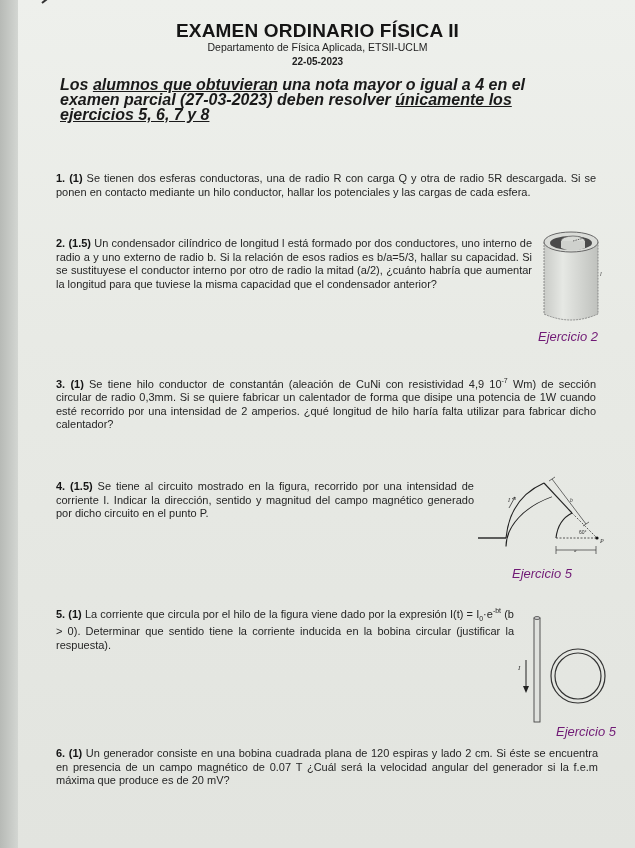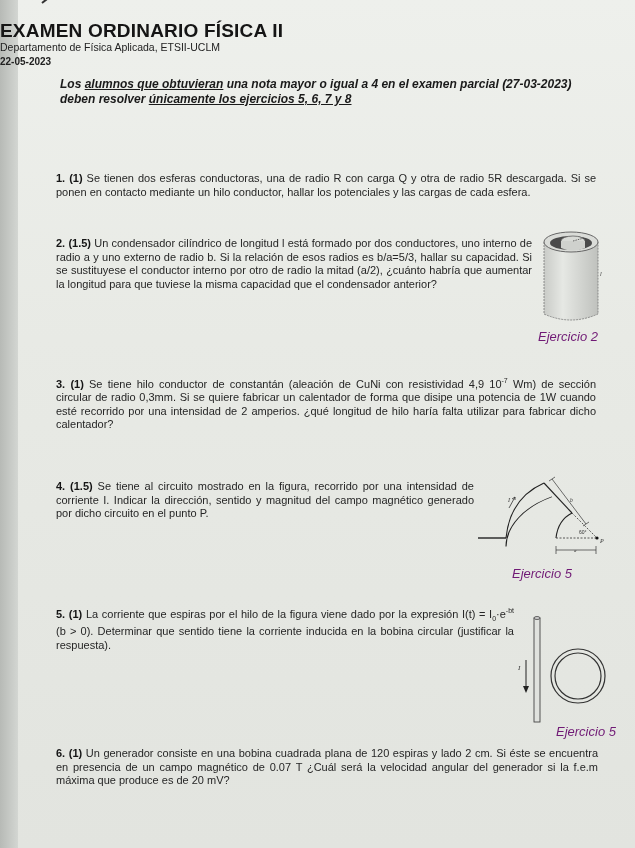--- a/index.html
+++ b/index.html
@@ -7,25 +7,25 @@
     width: 635px; height: 848px; overflow: hidden; position: relative;
     background: linear-gradient(100deg, #c9ccc9 0%, #e4e6e2 6%, #eceeea 30%, #e9ebe6 60%, #dfe1dc 100%);
     font-family: "Liberation Sans", sans-serif; color: #1e1e1e;
   }
   .page { position: absolute; left: 18px; top: 0; width: 617px; height: 848px;
     background: linear-gradient(180deg, #eef0ec 0%, #e8eae5 40%, #e2e4df 100%); }
   .edge { position: absolute; left: 0; top: 0; width: 18px; height: 848px;
     background: linear-gradient(90deg, #b7bab6, #d3d6d2); }
   .pen-mark { position: absolute; left: 42px; top: 2px; width: 22px; height: 2px; background: #333;
     transform: rotate(-38deg); transform-origin: left center; }
-  .header { position: absolute; left: 0; width: 635px; }
+  .header { position: absolute; left: 0; width: 635px; text-align: center; }
   .title { top: 20px; font-size: 19px; font-weight: bold; letter-spacing: 0.2px; color: #151515; }
   .subtitle { top: 41px; font-size: 10.5px; font-weight: normal; color: #222; }
   .date { top: 56px; font-size: 10px; font-weight: bold; color: #222; }
-  .notice { position: absolute; left: 60px; top: 77px; width: 520px; font-size: 12px;
+  .notice { position: absolute; left: 60px; top: 77px; width: 520px; font-size: 16px;
     font-style: italic; font-weight: bold; line-height: 15px; color: #1a1a1a; }
   .notice u { text-decoration: underline; }
   .q { position: absolute; font-size: 11px; line-height: 13.5px; color: #262626; text-align: justify; }
   .q b { color: #151515; }
   #q1 { left: 56px; top: 172px; width: 540px; }
   #q2 { left: 56px; top: 237px; width: 476px; }
   #q3 { left: 56px; top: 374px; width: 540px; }
   #q4 { left: 56px; top: 480px; width: 418px; }
   #q5 { left: 56px; top: 604px; width: 458px; }
   #q6 { left: 56px; top: 747px; width: 542px; }
@@ -100,21 +100,21 @@
   <text x="96" y="72" font-size="5" font-style="italic" fill="#333" font-family="Liberation Serif, serif">a</text>
 
   <text x="101" y="54" font-size="5" fill="#333" font-family="Liberation Sans, sans-serif">60°</text>
   <text x="122" y="63" font-size="6" font-style="italic" fill="#333" font-family="Liberation Serif, serif">P</text>
   <text x="30" y="22" font-size="6" font-style="italic" fill="#333" font-family="Liberation Serif, serif">I</text>
   <line x1="31" y1="28" x2="37" y2="17" stroke="#333" stroke-width="0.8"></line>
   <path d="M37 17 L34 19 M37 17 L37 20" stroke="#333" stroke-width="0.8" fill="none"></path>
 </svg>
 <div class="caption" id="cap4">Ejercicio 5</div>
 
-<div class="q" id="q5"><b>5.</b> <b>(1)</b> <span>La corriente que espiras por el hilo de la figura viene dado por la expresión I(t) = I</span><sub style="font-size:7px">0</sub><span>·e</span><sup style="font-size:7px">-bt</sup><span> (b &gt; 0). Determinar que sentido tiene la corriente inducida en la bobina circular (justificar la respuesta).</span></div>
+<div class="q" id="q5"><b>5.</b> <b>(1)</b> <span>La corriente que circula por el hilo de la figura viene dado por la expresión I(t) = I</span><sub style="font-size:7px">0</sub><span>·e</span><sup style="font-size:7px">-bt</sup><span> (b &gt; 0). Determinar que sentido tiene la corriente inducida en la bobina circular (justificar la respuesta).</span></div>
 
 <svg style="left:508px; top:614px;" width="100" height="112" viewBox="0 0 100 112">
 
   <rect x="26" y="4" width="6" height="104" fill="#e0e2de" stroke="#444" stroke-width="0.9"></rect>
   <ellipse cx="29" cy="4" rx="3" ry="1.5" fill="#ccc" stroke="#444" stroke-width="0.8"></ellipse>
 
   <text x="10" y="56" font-size="7" font-style="italic" fill="#333" font-family="Liberation Serif, serif">I</text>
   <line x1="18" y1="46" x2="18" y2="77" stroke="#222" stroke-width="1"></line>
   <path d="M15 72 L18 79 L21 72 Z" fill="#222"></path>
 

